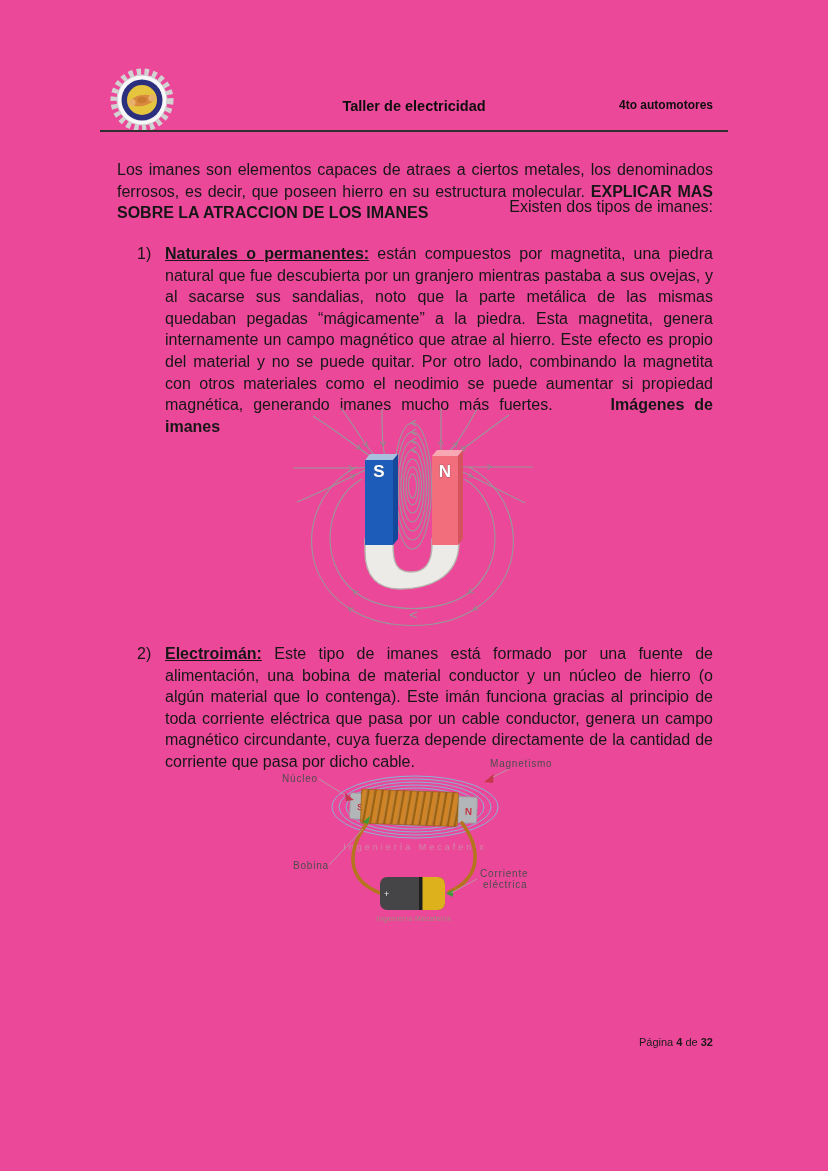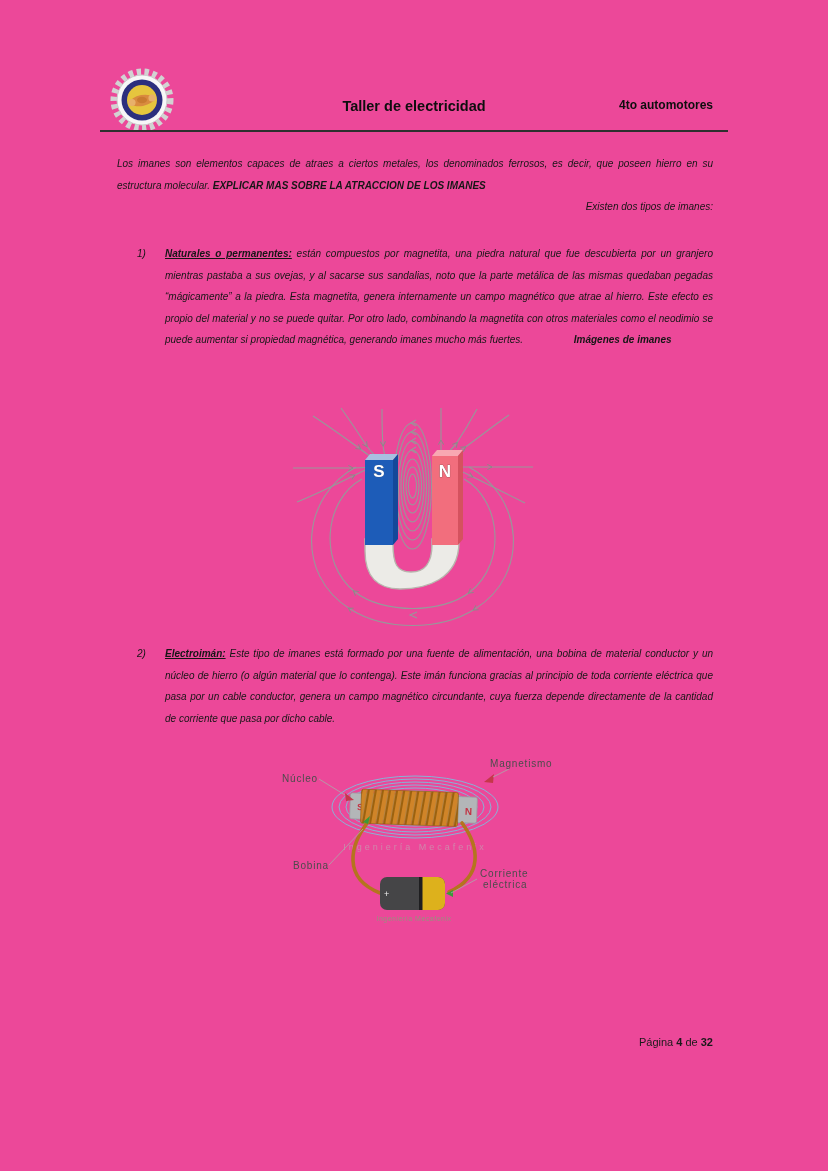--- a/index.html
+++ b/index.html
@@ -3,21 +3,21 @@
 <meta charset="utf-8">
 <style>
   html,body{margin:0;padding:0;background:#e8e8e8;}
   .page{position:relative;width:828px;height:1171px;background:#ec4899;overflow:hidden;
         font-family:"Liberation Sans",sans-serif;color:#161616;}
   .hdr-title{position:absolute;top:98px;left:0;width:828px;text-align:center;
              font-weight:bold;font-size:14.5px;color:#0e0e0e;}
   .hdr-course{position:absolute;top:98px;right:115px;font-weight:bold;font-size:12px;color:#0e0e0e;}
   .hdr-rule{position:absolute;top:130px;left:100px;width:628px;height:2px;background:#2f2f2f;}
   .logo{position:absolute;left:106px;top:66px;width:72px;height:68px;}
-  .body-text{font-size:10px;line-height:21.6px;text-align:justify;font-style:italic;}
+  .body-text{font-size:16px;line-height:21.6px;text-align:justify;}
   .intro{position:absolute;left:117px;top:143px;width:596px;}
   .intro .b{font-weight:bold;}
   .types{position:absolute;left:117px;top:196px;width:596px;text-align:right;}
   .list-item{position:absolute;left:165px;width:548px;}
   .item1{top:243px;}
   .item2{top:643px;}
   .num{position:absolute;left:-28px;top:0;}
   .item-title{font-weight:bold;text-decoration:underline;}
   .tail-bold{font-weight:bold;margin-left:48px;}
   .fig-magnet{position:absolute;left:285px;top:404px;width:270px;height:230px;}

